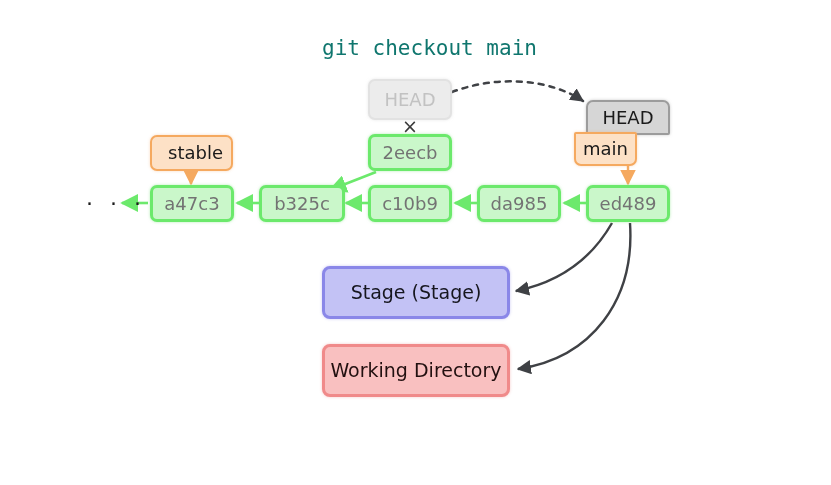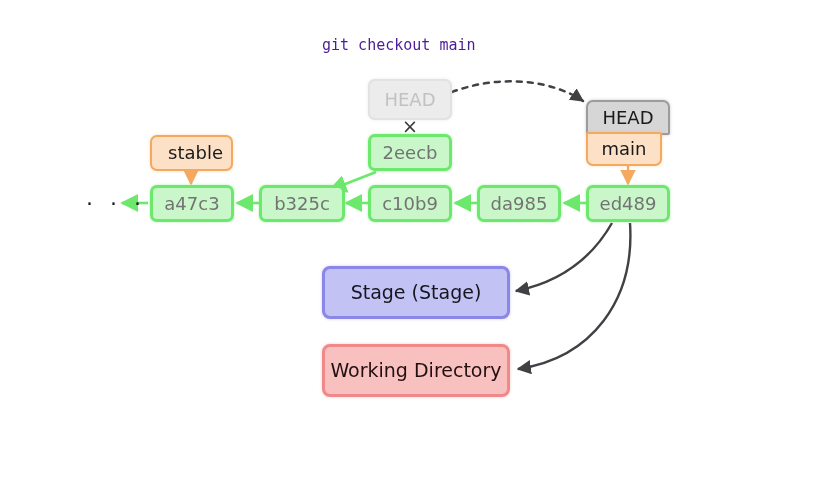--- a/index.html
+++ b/index.html
@@ -81,22 +81,22 @@
     background: #f9c0c0;
     border: 3px solid #f08a8a;
     color: #221010;
     font-size: 19px;
     border-radius: 8px;
     box-shadow: 0 0 3px rgba(235, 135, 135, .45);
   }
   .title {
     position: absolute;
     font-family: "DejaVu Sans Mono", "Liberation Mono", monospace;
-    font-size: 15px;
-    color: #4c1d95;
+    font-size: 21px;
+    color: #0f766e;
     white-space: nowrap;
     z-index: 3;
   }
   .ellipsis {
     position: absolute;
     font-size: 22px;
     letter-spacing: 5px;
     color: #1a1a1a;
     z-index: 3;
     line-height: 1;
@@ -161,21 +161,21 @@
   <div class="node head-faded" style="left:368px; top:79px; width:84px; height:41px;">
     <span>HEAD</span>
   </div>
 
   <div class="xmark" style="left:402px; top:117px;">×</div>
 
   <div class="node head-active" style="left:586px; top:100px; width:84px; height:35px;">
     <span>HEAD</span>
   </div>
 
-  <div class="node branch attached" style="left:586px; top:132px; width:76px; height:34px;">
+  <div class="node branch attached" style="left:574px; top:132px; width:63px; height:34px;">
     <span>main</span>
   </div>
 
   <div class="node commit" style="left:368px; top:134px; width:84px; height:37px;">
     <span>2eecb</span>
   </div>
 
   <div class="node commit" style="left:150px; top:185px; width:84px; height:37px;">
     <span>a47c3</span>
   </div>

